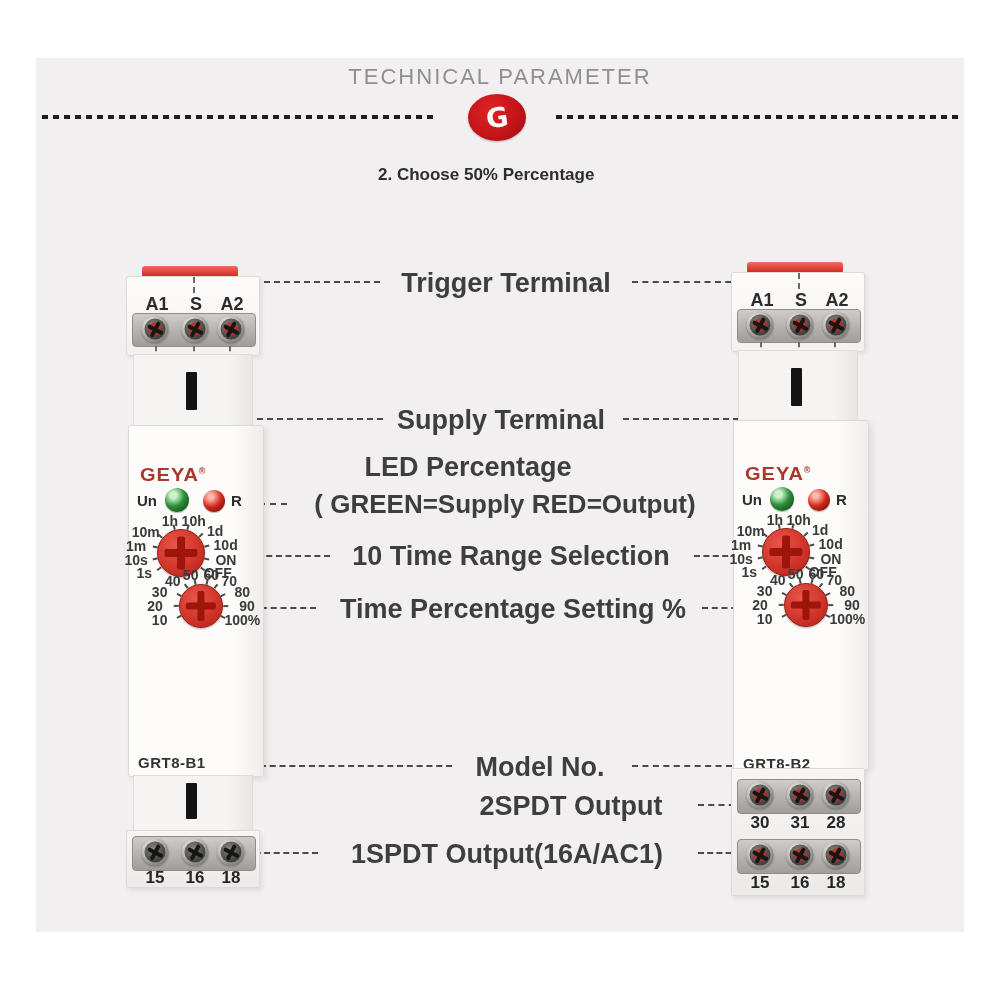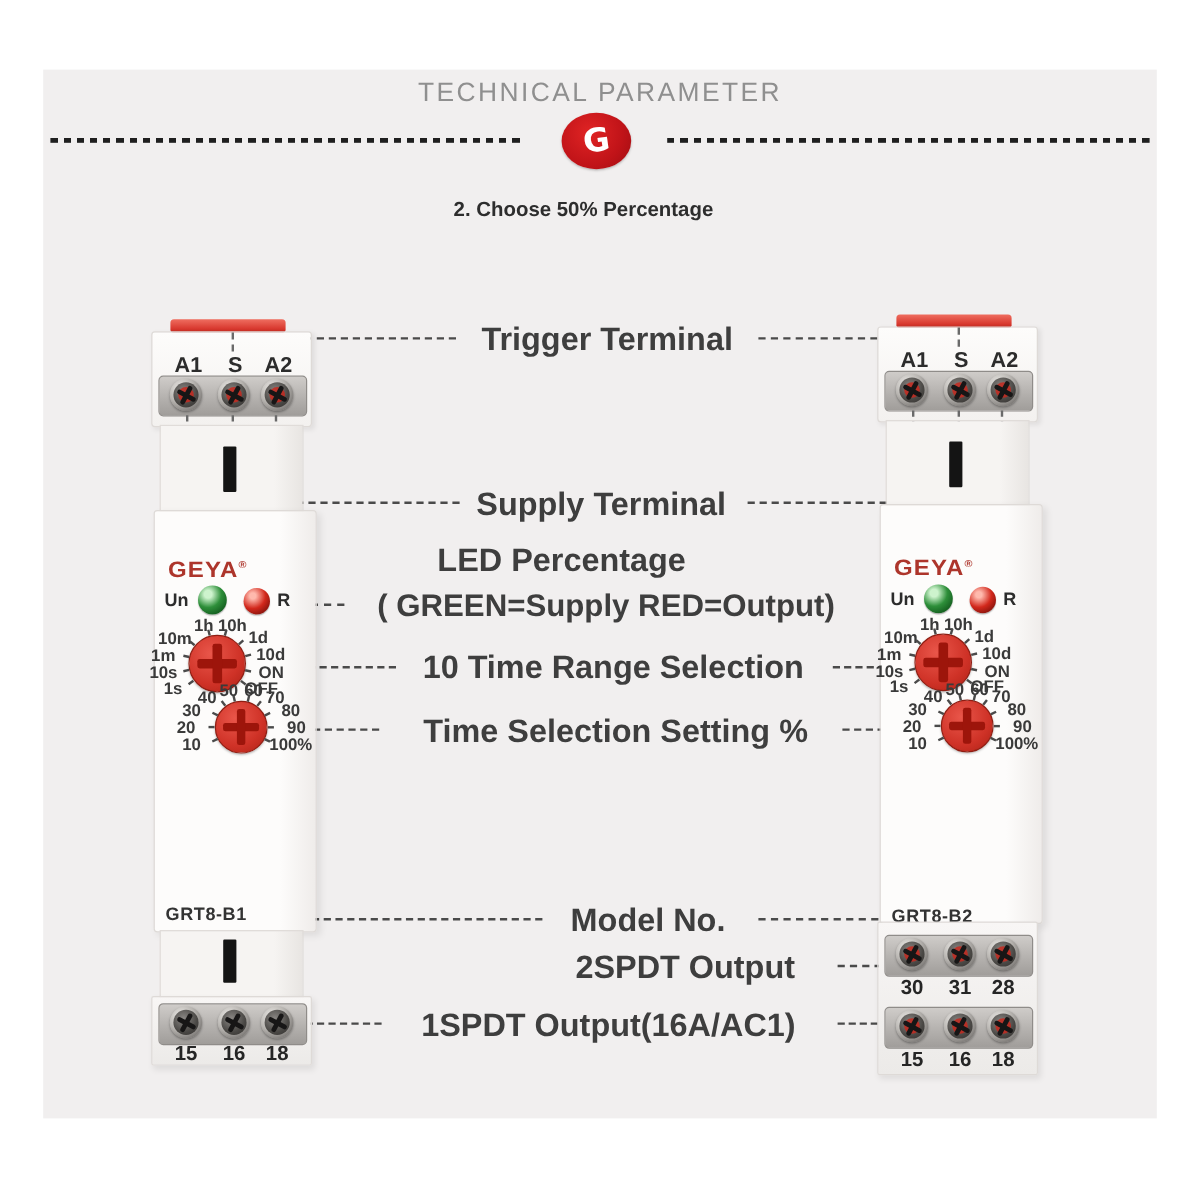--- a/index.html
+++ b/index.html
@@ -79,21 +79,21 @@
 
 <div class="howto">
   <div>2. Choose 50% Percentage</div>
 </div>
 
 <div class="lbl" style="left:506px;top:268px;">Trigger Terminal</div>
 <div class="lbl" style="left:501px;top:405px;">Supply Terminal</div>
 <div class="lbl" style="left:468px;top:452px;">LED Percentage</div>
 <div class="lbl" style="left:505px;top:489px;font-size:26px;">( GREEN=Supply  RED=Output)</div>
 <div class="lbl" style="left:511px;top:541px;">10 Time Range Selection</div>
-<div class="lbl" style="left:513px;top:594px;">Time Selection Setting %</div>
+<div class="lbl" style="left:513px;top:594px;">Time Percentage Setting %</div>
 <div class="lbl" style="left:540px;top:752px;">Model No.</div>
 <div class="lbl" style="left:571px;top:791px;">2SPDT Output</div>
 <div class="lbl" style="left:507px;top:839px;">1SPDT Output(16A/AC1)</div>
 
 <div class="dash-h" style="left:244px;top:281px;width:136px;"></div>
 <div class="dash-h" style="left:632px;top:281px;width:120px;"></div>
 <div class="dash-h" style="left:207px;top:418px;width:176px;"></div>
 <div class="dash-h" style="left:623px;top:418px;width:166px;"></div>
 <div class="dash-h" style="left:237px;top:503px;width:50px;"></div>
 <div class="dash-h" style="left:247px;top:555px;width:83px;"></div>

